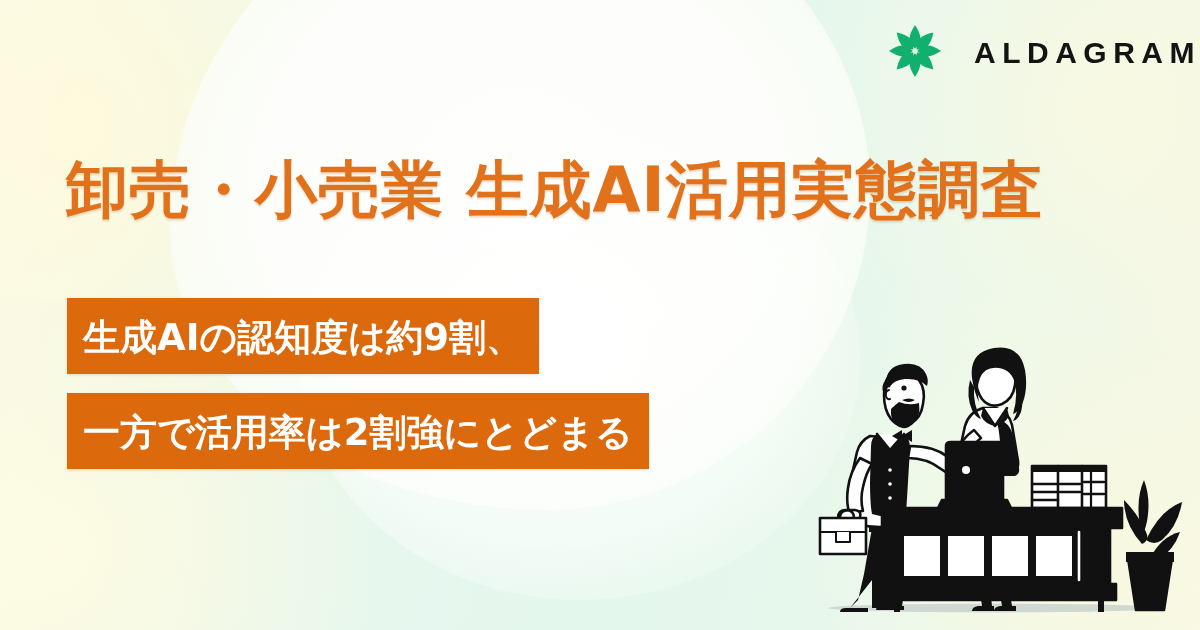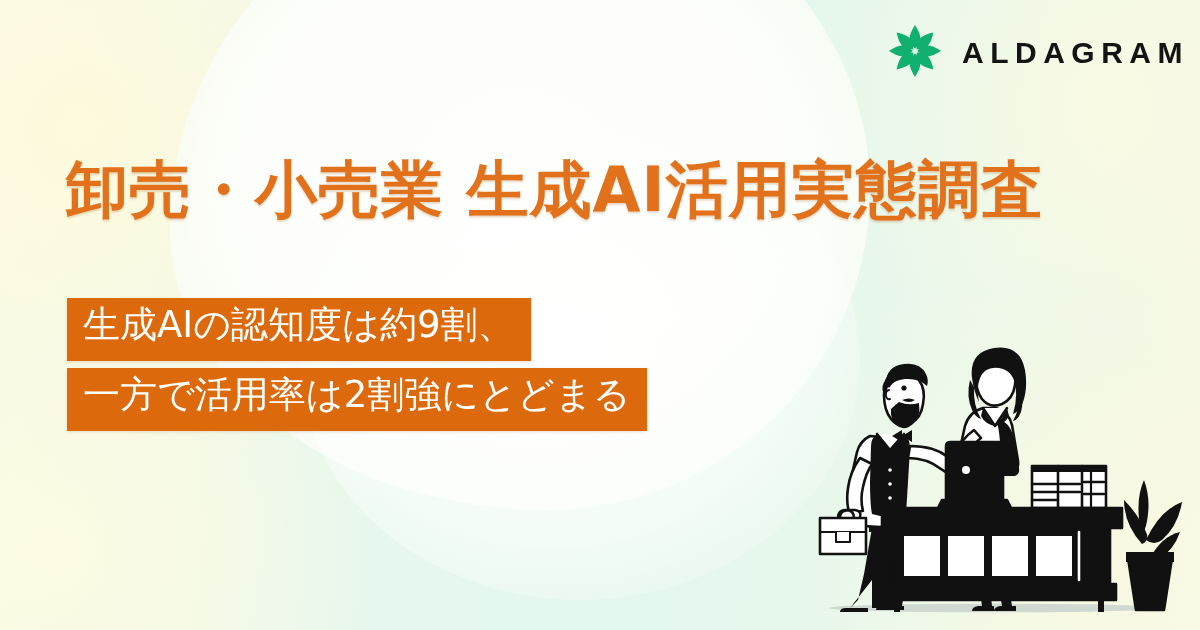--- a/index.html
+++ b/index.html
@@ -48,21 +48,21 @@
   }
   .bg-blob2{
     position:absolute;left:300px;top:120px;width:560px;height:480px;
     background:radial-gradient(ellipse at 45% 45%, rgba(255,255,255,.92) 0%, rgba(253,255,252,.6) 55%, rgba(240,250,243,0) 82%);
     border-radius:50%;
   }
 
   
   .logo{
     position:absolute;left:884px;top:26px;width:300px;height:54px;
-    display:flex;align-items:center;gap:16px;
+    display:flex;align-items:center;gap:28px;
   }
   .logo-mark{position:relative;width:62px;height:62px;flex:0 0 62px;margin-top:-4px;}
   .logo-word{
     font-size:30px;font-weight:700;color:#141414;
     letter-spacing:6.5px;line-height:1;white-space:nowrap;
     font-family:"Liberation Sans","DejaVu Sans",sans-serif;
   }
 
   
   .headline{
@@ -70,27 +70,27 @@
     font-size:62px;font-weight:700;color:#e2711c;
     letter-spacing:1px;line-height:1.08;white-space:nowrap;
     text-shadow:0 2px 2px rgba(160,90,20,.22);
     font-family:"DejaVu Sans","Liberation Sans",sans-serif;
   }
 
   
   .subbars{position:absolute;left:67px;top:298px;}
   .subbar{
     display:inline-block;background:#dc6a0d;color:#ffffff;
-    font-size:37px;font-weight:400;line-height:1;
-    padding:8px 16px 18px 16px;white-space:nowrap;
+    font-size:37px;font-weight:700;line-height:1;
+    padding:21px 16px 18px 16px;white-space:nowrap;
     box-shadow:0 1px 3px rgba(150,80,15,.18);
     font-family:"DejaVu Sans","Liberation Sans",sans-serif;
   }
   .subbar-row{display:block;}
-  .subbar-row + .subbar-row{margin-top:7px;}
+  .subbar-row + .subbar-row{margin-top:19px;}
 
   
   .illus{position:absolute;left:806px;top:322px;width:386px;height:296px;}
   .illus svg{display:block;width:100%;height:100%;}
 </style>
 </head>
 <body>
 
 <div class="canvas">
 

